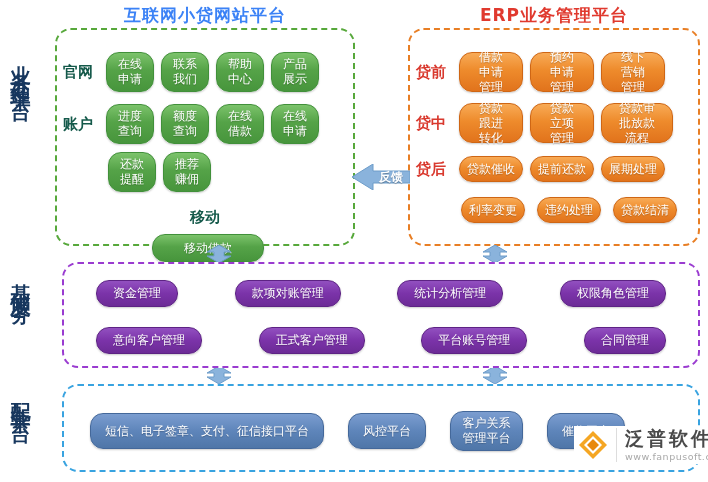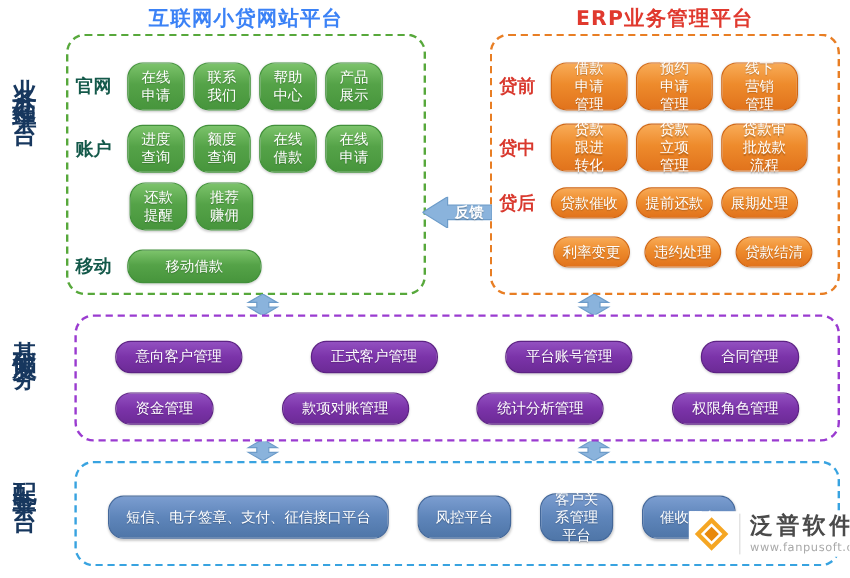--- a/index.html
+++ b/index.html
@@ -27,21 +27,21 @@
 
   
   .row{display:flex;align-items:center;gap:7px;margin-left:6px;}
   .row-label{width:36px;font-size:15px;font-weight:bold;flex:0 0 auto;}
   .lbl-green{color:#14594a;}
   .lbl-red{color:#d9392e;}
 
   .box-website .row1{margin-top:22px;}
   .box-website .row2{margin-top:12px;}
   .box-website .row3{margin-top:8px;margin-left:51px;}
-  .box-website .row4{margin-top:16px;}
+  .box-website .row4{margin-top:16px;flex-direction:column;}
 
   .box-erp .row1{margin-top:22px;}
   .box-erp .row2{margin-top:11px;}
   .box-erp .row3{margin-top:13px;}
   .box-erp .row4{margin-top:15px;margin-left:51px;gap:12px;}
 
   
   .btn{display:flex;align-items:center;justify-content:center;text-align:center;color:#fff;
     border-radius:13px;font-size:12px;line-height:1.25;box-sizing:border-box;flex:0 0 auto;
     text-shadow:0 1px 1px rgba(0,0,0,.25);box-shadow:0 1px 2px rgba(0,0,0,.2);}
@@ -49,21 +49,21 @@
   .btn-sm{width:48px;height:40px;padding:3px 8px;}
   .btn-wg{width:112px;height:28px;}
   .btn-orange{background:linear-gradient(180deg,#f8ab57 0%,#ee8b2c 45%,#e1731c 100%);border:1px solid #cf6614;}
   .btn-o{width:64px;height:40px;padding:3px 14px;}
   .btn-o3{width:72px;}
   .btn-ol{width:64px;height:26px;}
   .btn-purple{background:linear-gradient(180deg,#9250c0 0%,#7b33a9 50%,#6c2b96 100%);
     border:1px solid #5d2384;height:27px;padding:0 16px;}
   .btn-blue{background:linear-gradient(180deg,#7b9dd0 0%,#5e85ba 50%,#4f76a8 100%);
     border:1px solid #44689a;height:36px;padding:0 14px;}
-  .btn-crm{width:61px;height:40px;padding:3px 10px;}
+  .btn-crm{width:73px;height:40px;padding:3px 10px;}
 
   .services-row{display:flex;align-items:center;justify-content:space-between;margin:0 32px;}
   .services-row.r1{margin-top:20px;}
   .services-row.r2{margin-top:16px;}
 
   .platform-row{display:flex;align-items:center;gap:24px;margin-left:26px;margin-top:25px;}
 
   
   .h-arrow{position:absolute;width:58px;height:26px;}
   .h-arrow svg{position:absolute;left:0;top:0;}
@@ -170,31 +170,31 @@
       <polygon points="15,0 27,7 20,7 20,11 27,11 15,18 3,11 10,11 10,7 3,7" fill="#8ab3dc" stroke="#6d9cc9" stroke-width="1"></polygon>
     </svg>
   </div>
   <div class="v-arrow va-b2">
     <svg width="30" height="18" viewBox="0 0 30 18">
       <polygon points="15,0 27,7 20,7 20,11 27,11 15,18 3,11 10,11 10,7 3,7" fill="#8ab3dc" stroke="#6d9cc9" stroke-width="1"></polygon>
     </svg>
   </div>
 
   <div class="box box-services">
+    <div class="services-row r2">
+      <div class="btn btn-purple">资金管理</div>
+      <div class="btn btn-purple">款项对账管理</div>
+      <div class="btn btn-purple">统计分析管理</div>
+      <div class="btn btn-purple">权限角色管理</div>
+    </div>
     <div class="services-row r1">
       <div class="btn btn-purple">意向客户管理</div>
       <div class="btn btn-purple">正式客户管理</div>
       <div class="btn btn-purple">平台账号管理</div>
       <div class="btn btn-purple">合同管理</div>
-    </div>
-    <div class="services-row r2">
-      <div class="btn btn-purple">资金管理</div>
-      <div class="btn btn-purple">款项对账管理</div>
-      <div class="btn btn-purple">统计分析管理</div>
-      <div class="btn btn-purple">权限角色管理</div>
     </div>
   </div>
 
   <div class="box box-platform">
     <div class="platform-row">
       <div class="btn btn-blue">短信、电子签章、支付、征信接口平台</div>
       <div class="btn btn-blue">风控平台</div>
       <div class="btn btn-blue btn-crm">客户关系管理平台</div>
       <div class="btn btn-blue">催收平台</div>
     </div>

